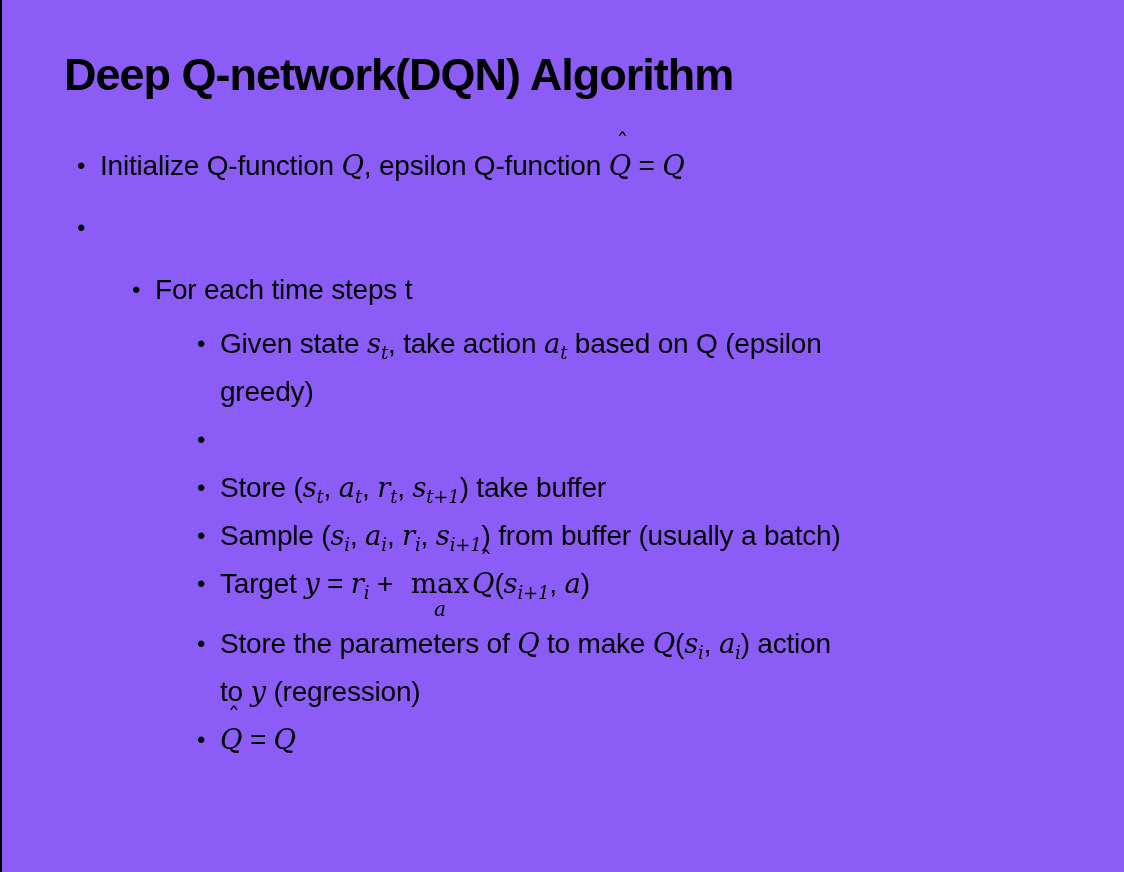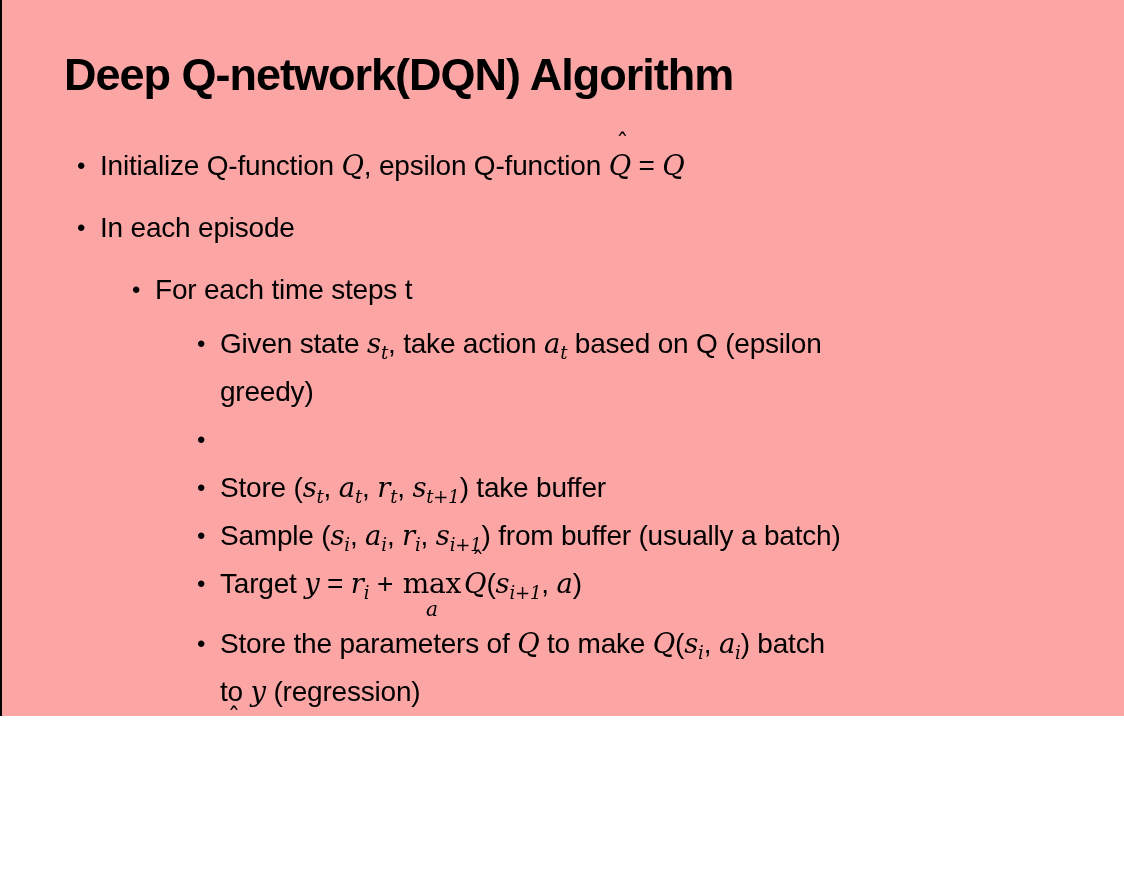--- a/index.html
+++ b/index.html
@@ -1,21 +1,21 @@
 <!DOCTYPE html>
 <html><head>
 <meta charset="utf-8">
 <style>
   html, body { margin: 0; padding: 0; background: #ffffff; }
   .page {
     position: relative;
     width: 1124px;
-    height: 716px;
+    height: 872px;
     box-sizing: border-box;
-    background: #fca5a5;
+    background: #8b5cf6;
     border-left: 2px solid #000000;
     overflow: hidden;
     font-family: "Liberation Sans", sans-serif;
     color: #000000;
   }
   .slide {
     padding: 50px 18px 0 62px;
   }
   .title {
     font-size: 45px;
@@ -65,21 +65,21 @@
     text-align: center;
     font-style: normal;
     font-size: 0.9em;
     line-height: 1;
   }
   .limop {
     display: inline-flex;
     flex-direction: column;
     align-items: center;
     line-height: 1.05;
-    margin: 0 3px 0 2px;
+    margin: 0 3px 0 10px;
     font-family: "DejaVu Serif", serif;
   }
   .limop .opname {
     font-style: normal;
   }
   .limop .under {
     font-size: 0.72em;
   }
 </style>
 </head>
@@ -88,21 +88,20 @@
 <div class="page">
   <div class="slide">
     <h1 class="title">Deep Q-network(DQN) Algorithm</h1>
     <div class="bullets">
         <div class="bullet level-1">
           <span class="marker">•</span>
           <span class="btext"><span>Initialize Q-function </span><span class="math">Q</span><span>, epsilon Q-function </span><span class="math hatwrap"><span class="hat">ˆ</span><span>Q</span></span><span> = </span><span class="math">Q</span></span>
         </div>
         <div class="bullet level-1">
           <span class="marker">•</span>
-          <span class="btext"><span>In each episode</span></span>
         </div>
         <div class="bullet level-2">
           <span class="marker">•</span>
           <span class="btext"><span>For each time steps t</span></span>
         </div>
         <div class="bullet level-3">
           <span class="marker">•</span>
           <span class="btext"><span>Given state </span><span class="math">s<sub>t</sub></span><span>, take action </span><span class="math">a<sub>t</sub></span><span> based on Q (epsilon</span><br><span>greedy)</span></span>
         </div>
         <div class="bullet level-3">
@@ -118,21 +117,21 @@
         </div>
         <div class="bullet level-3">
           <span class="marker">•</span>
           <span class="btext"><span>Target </span><span class="math">y</span><span> = </span><span class="math">r<sub>i</sub></span><span> + </span><span class="limop">
               <span class="opname">max</span>
               <span class="under math">a</span>
             </span><span class="math hatwrap"><span class="hat">ˆ</span><span>Q</span></span><span>(</span><span class="math">s<sub>i+1</sub></span><span>, </span><span class="math">a</span><span>)</span></span>
         </div>
         <div class="bullet level-3">
           <span class="marker">•</span>
-          <span class="btext"><span>Store the parameters of </span><span class="math">Q</span><span> to make </span><span class="math">Q</span><span>(</span><span class="math">s<sub>i</sub></span><span>, </span><span class="math">a<sub>i</sub></span><span>) batch</span><br><span>to </span><span class="math">y</span><span> (regression)</span></span>
+          <span class="btext"><span>Store the parameters of </span><span class="math">Q</span><span> to make </span><span class="math">Q</span><span>(</span><span class="math">s<sub>i</sub></span><span>, </span><span class="math">a<sub>i</sub></span><span>) action</span><br><span>to </span><span class="math">y</span><span> (regression)</span></span>
         </div>
         <div class="bullet level-3">
           <span class="marker">•</span>
           <span class="btext"><span class="math hatwrap"><span class="hat">ˆ</span><span>Q</span></span><span> = </span><span class="math">Q</span></span>
         </div>
       </div>
   </div>
 </div>
 
 </body></html>

